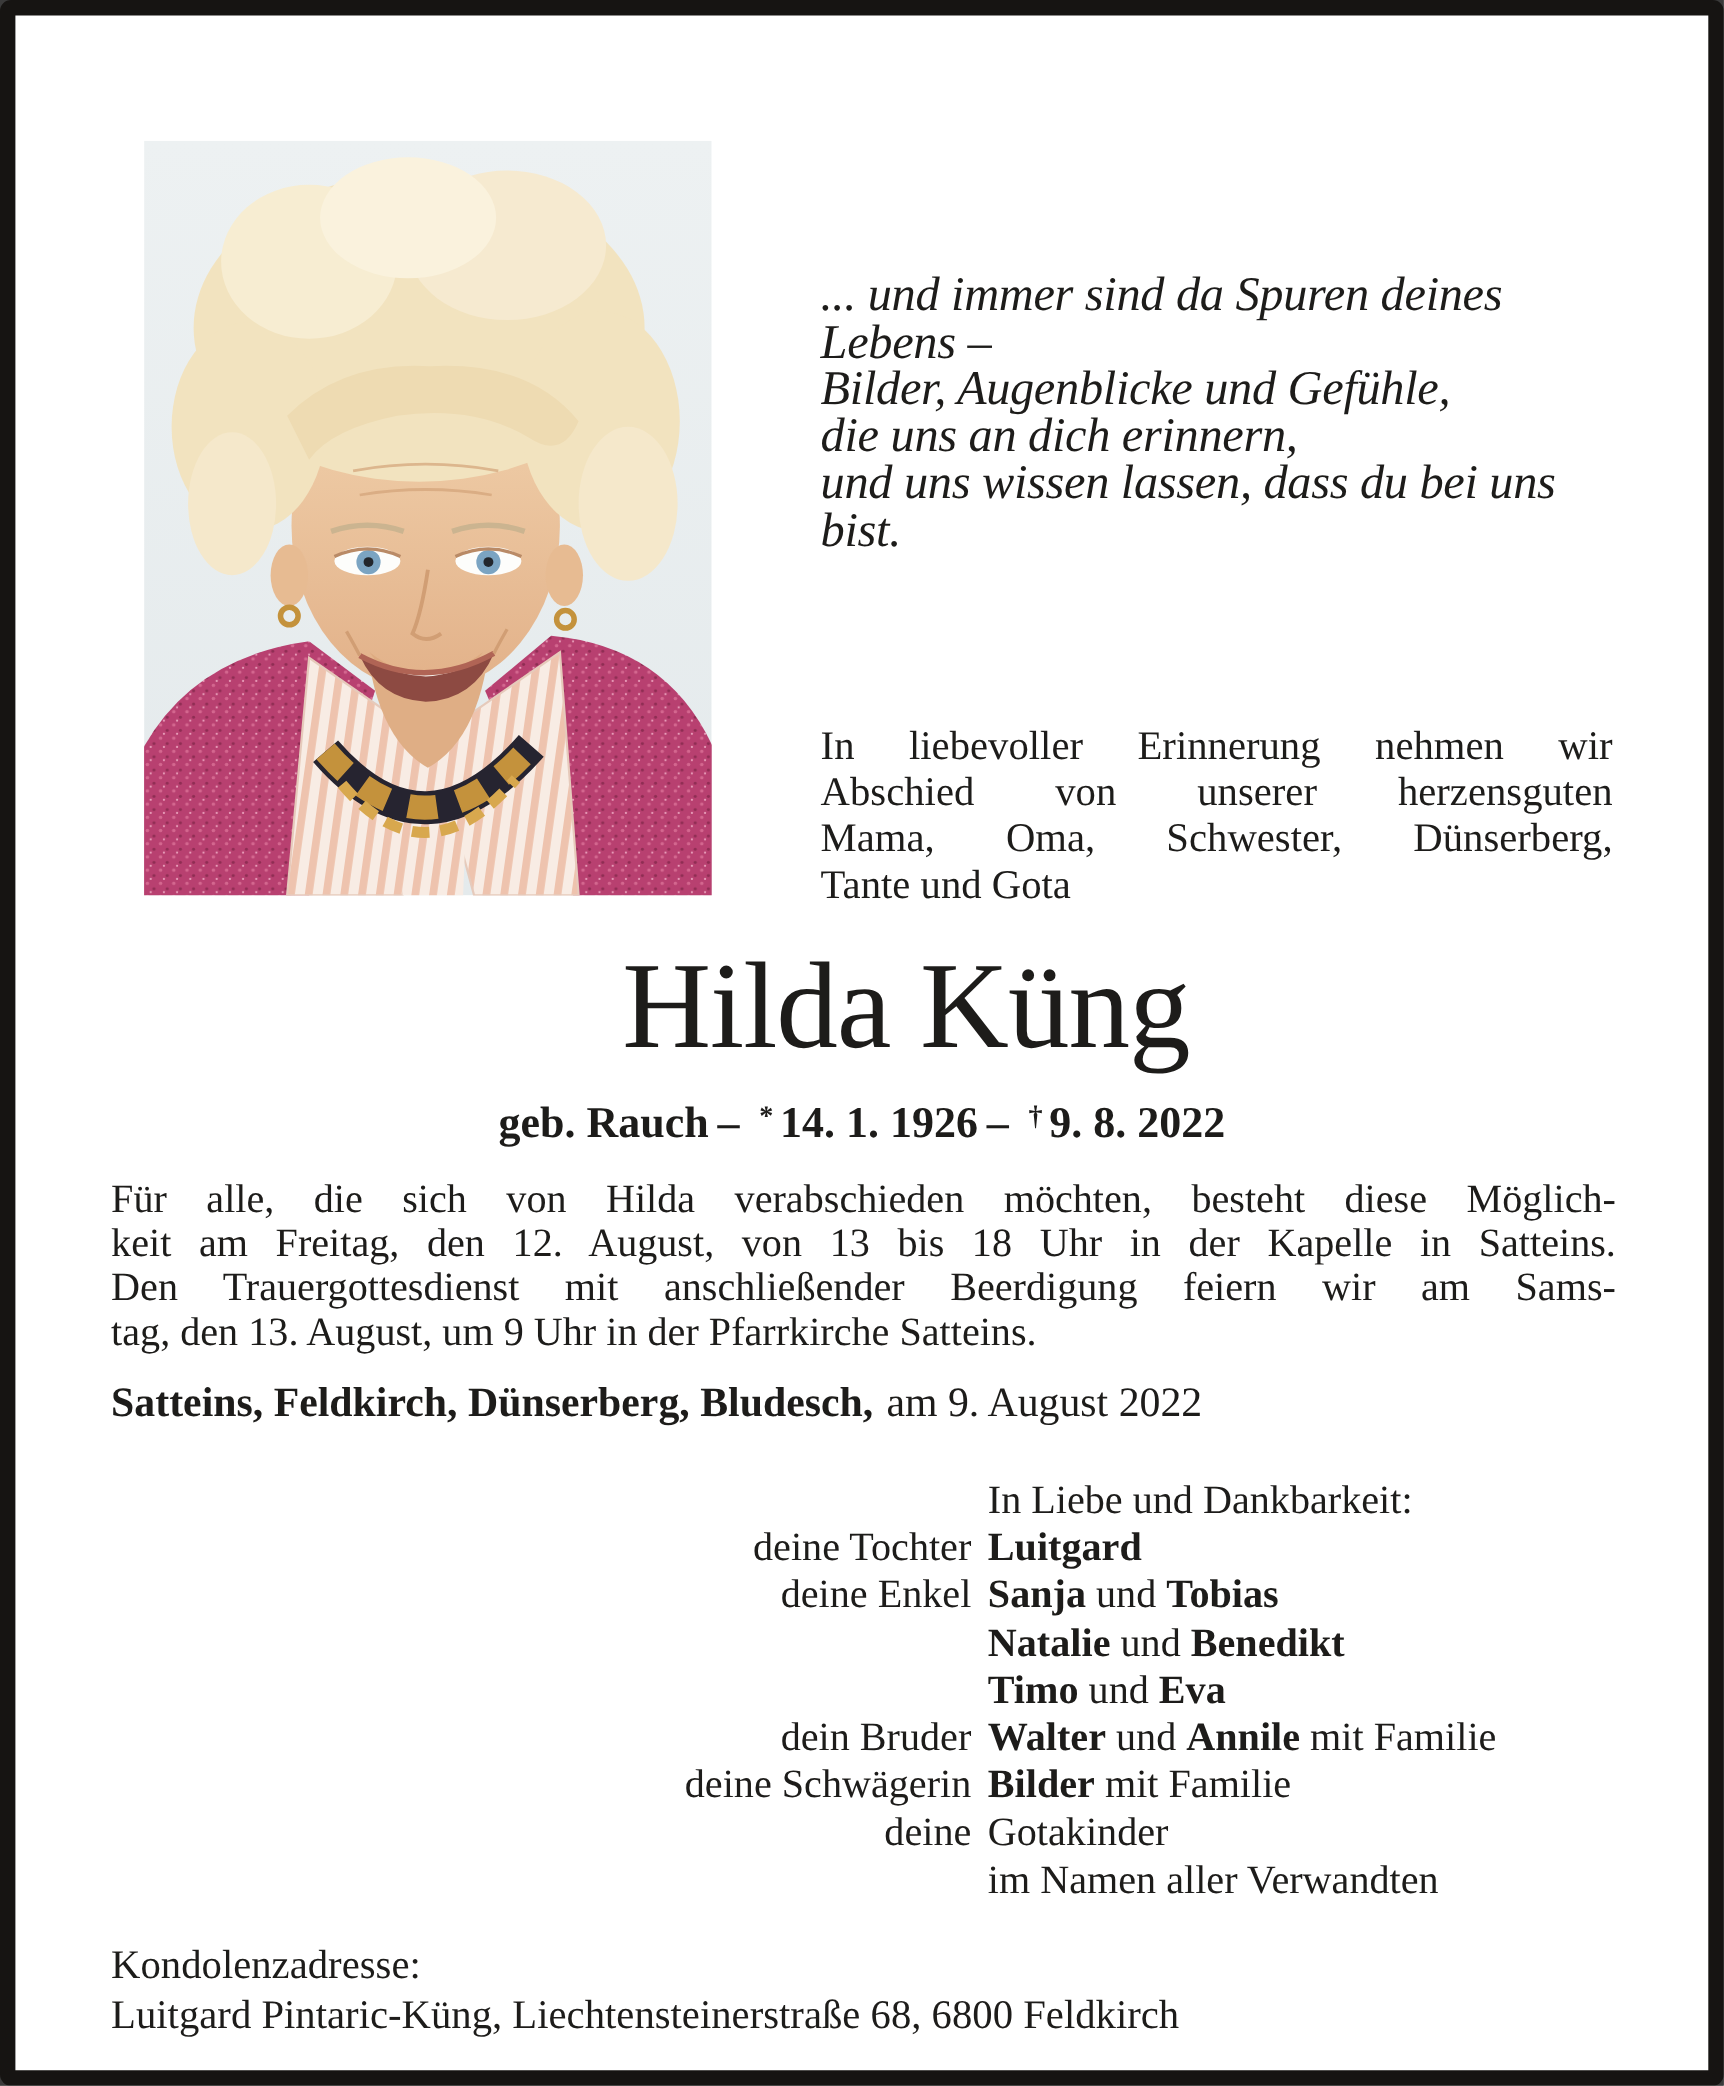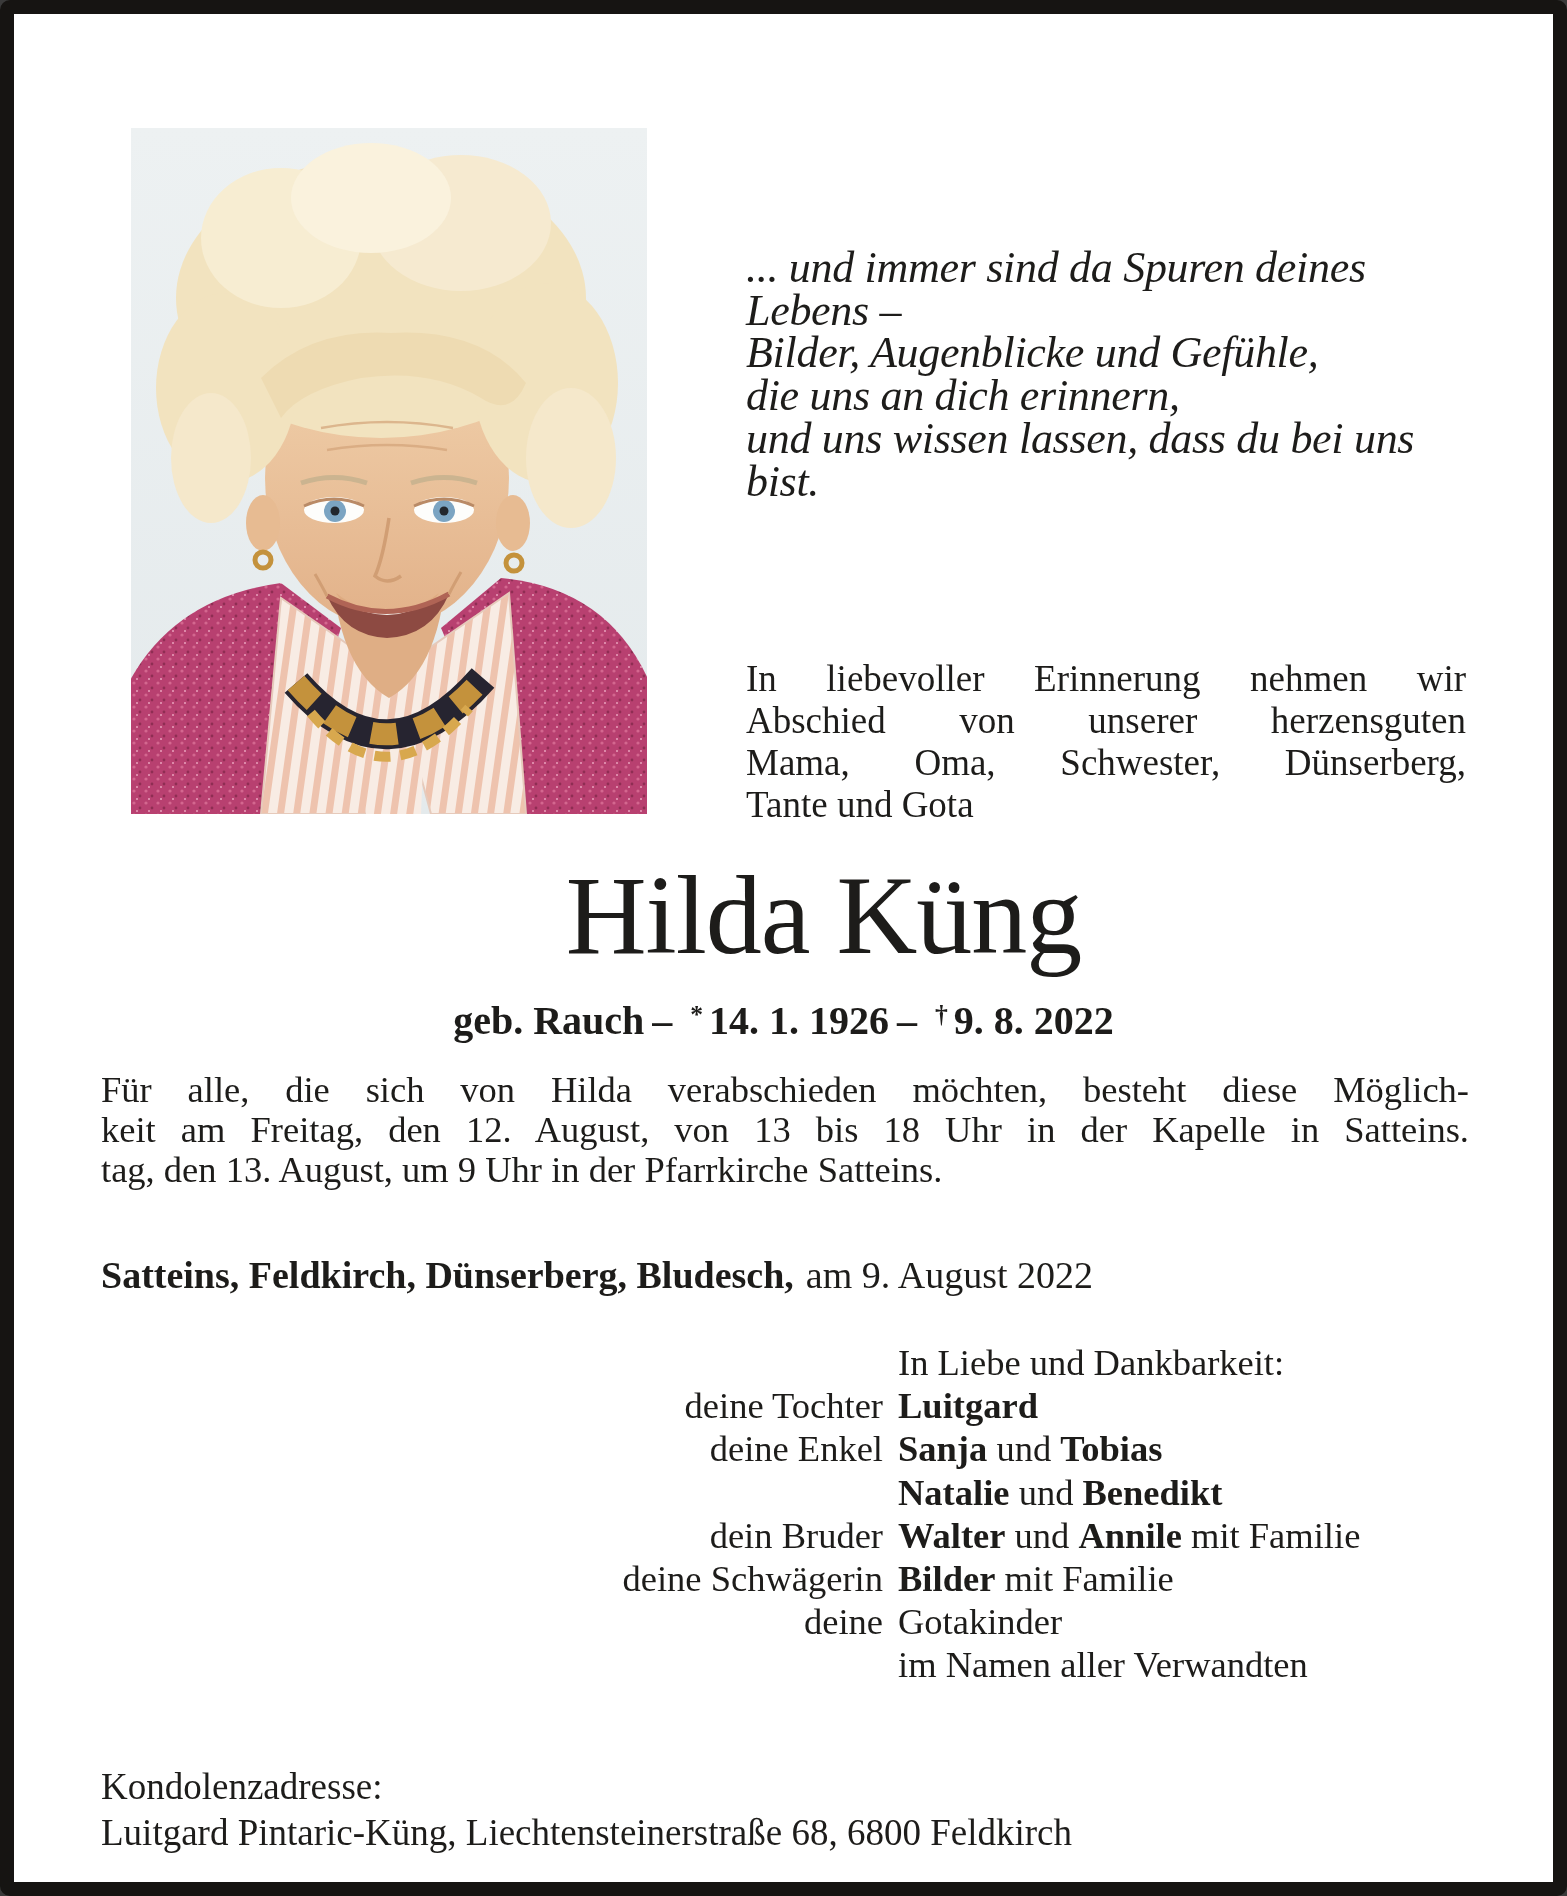--- a/index.html
+++ b/index.html
@@ -170,20 +170,21 @@
     </div>
 
   <div class="abs title">Hilda Küng</div>
   <div class="abs subtitle">
     <span>geb. Rauch</span><span class="dash">–</span><span class="sym">*</span><span>14. 1. 1926</span><span class="dash">–</span><span class="sym">†</span><span>9. 8. 2022</span>
   </div>
 
   <div class="abs announcement" id="announcement-lines">
       <div class="jline">Für alle, die sich von Hilda verabschieden möchten, besteht diese Möglich-</div>
       <div class="jline">keit am Freitag, den 12. August, von 13 bis 18 Uhr in der Kapelle in Satteins.</div>
+      <div class="jline">Den Trauergottesdienst mit anschließender Beerdigung feiern wir am Sams-</div>
       <div class="lline">tag, den 13. August, um 9 Uhr in der Pfarrkirche Satteins.</div>
     </div>
 
   <div class="abs dateline">
     <span class="places">Satteins, Feldkirch, Dünserberg, Bludesch,</span><span class="when">am 9. August 2022</span>
   </div>
 
   <div class="abs family" id="family-rows">
       <div class="family-row">
         <span class="family-label"></span>
@@ -193,20 +194,24 @@
         <span class="family-label">deine Tochter</span>
         <span class="family-value"><span class="b">Luitgard</span></span>
       </div>
       <div class="family-row">
         <span class="family-label">deine Enkel</span>
         <span class="family-value"><span class="b">Sanja</span><span> und </span><span class="b">Tobias</span></span>
       </div>
       <div class="family-row">
         <span class="family-label"></span>
         <span class="family-value"><span class="b">Natalie</span><span> und </span><span class="b">Benedikt</span></span>
+      </div>
+      <div class="family-row">
+        <span class="family-label"></span>
+        <span class="family-value"><span class="b">Timo</span><span> und </span><span class="b">Eva</span></span>
       </div>
       <div class="family-row">
         <span class="family-label">dein Bruder</span>
         <span class="family-value"><span class="b">Walter</span><span> und </span><span class="b">Annile</span><span> mit Familie</span></span>
       </div>
       <div class="family-row">
         <span class="family-label">deine Schwägerin</span>
         <span class="family-value"><span class="b">Bilder</span><span> mit Familie</span></span>
       </div>
       <div class="family-row">

